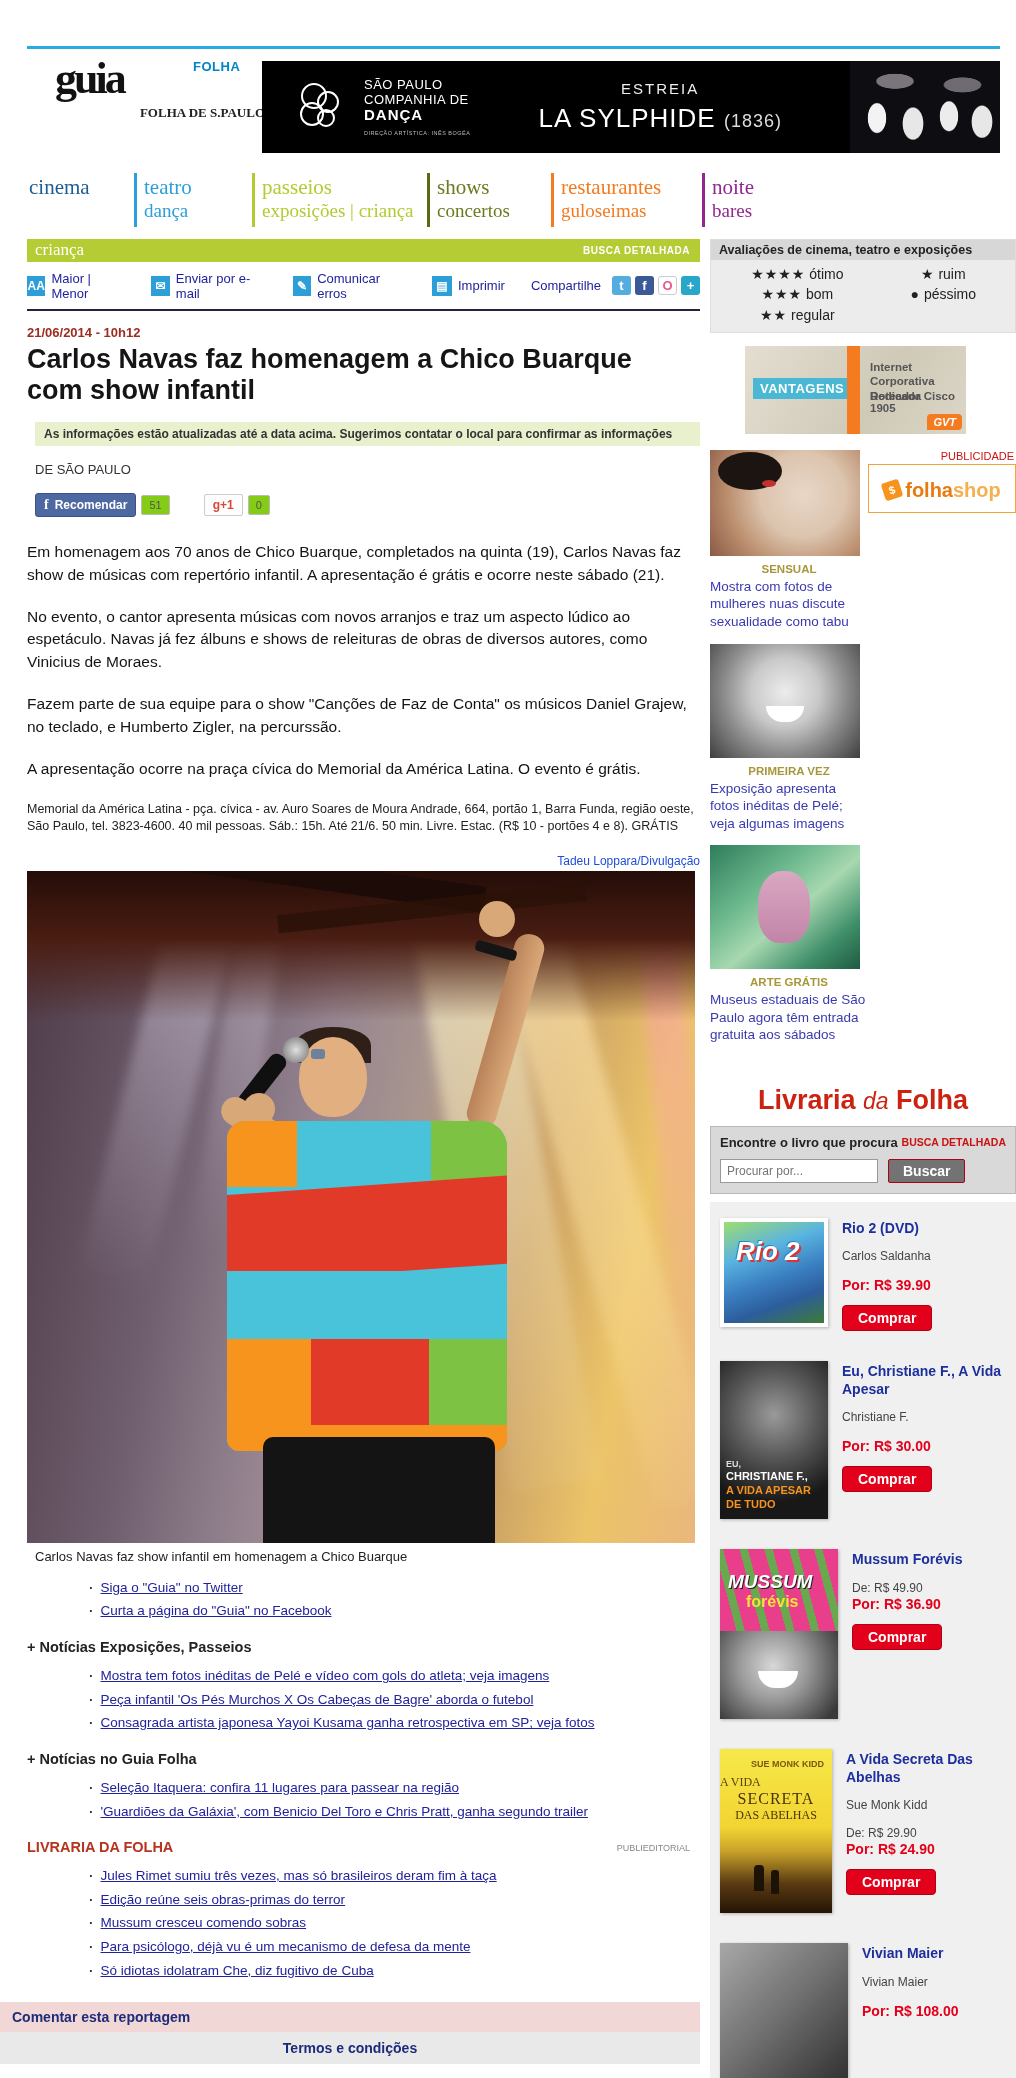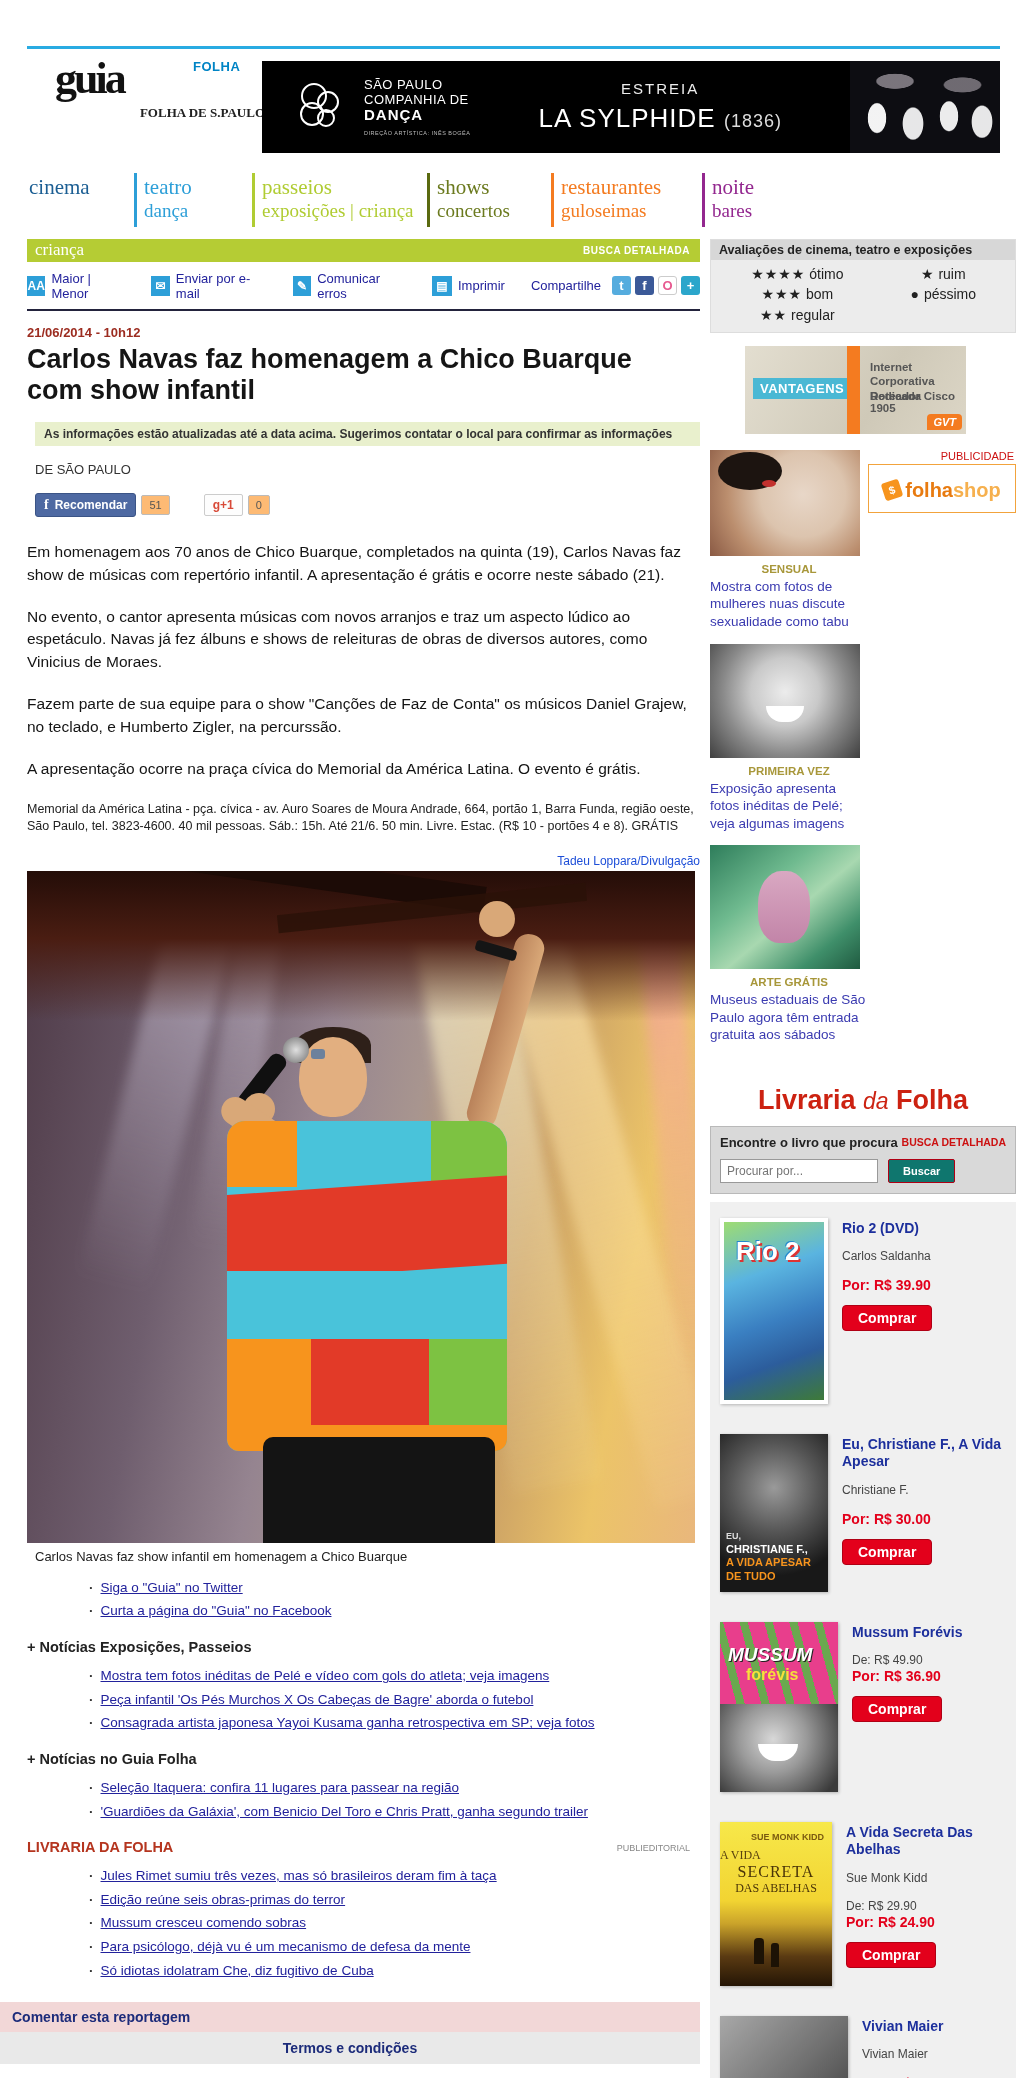--- a/index.html
+++ b/index.html
@@ -70,21 +70,21 @@
   .divider { height:2px; background:#23233d; }
 
   
   .date { color:#9c2c20; font-weight:bold; font-size:13px; margin:14px 0 4px; }
   h1.title { font-size:27px; font-weight:bold; color:#151515; line-height:1.15; margin:0 0 16px; max-width:620px; }
   .notice { background:#e9f0cd; padding:5px 9px; font-size:12px; font-weight:bold; color:#333; margin:0 0 16px 8px; }
   .byline { font-size:13px; color:#333; margin:0 0 16px 8px; }
   .share-row { display:flex; align-items:center; margin:0 0 24px 8px; }
   .fb-btn { display:flex; align-items:center; background:#4e69a2; border:1px solid #3b5486; border-radius:3px; color:#fff; font-size:12px; font-weight:bold; padding:3px 8px; cursor:pointer; }
   .fb-f { font-family:"Liberation Serif", serif; font-size:14px; margin-right:6px; }
-  .cnt { border:1px solid #bbb; border-radius:2px; background:#fdba74; color:#555; font-size:11px; padding:3px 7px; margin-left:5px; }
+  .cnt { border:1px solid #bbb; border-radius:2px; background:#84cc16; color:#555; font-size:11px; padding:3px 7px; margin-left:5px; }
   .gp-btn { display:flex; align-items:center; border:1px solid #ccc; border-radius:2px; background:#fdfdfd; padding:3px 8px; font-size:12px; font-weight:bold; color:#d84a38; margin-left:34px; cursor:pointer; }
   p.body { font-size:15.5px; line-height:1.45; margin:0 0 20px; color:#141414; }
   .service { font-size:12.5px; line-height:1.4; color:#222; margin:2px 0 18px; }
   .credit { text-align:right; font-size:12px; color:#1d4ed8; margin-bottom:3px; }
 
   
   .photo { position:relative; width:668px; height:672px; overflow:hidden;
     background:linear-gradient(100deg,#4e3a47 0%,#6f5e6e 25%,#958490 42%,#a8958f 55%,#caa065 72%,#ecc468 86%,#e9b77c 100%); }
   .ceiling { position:absolute; left:0; top:0; width:100%; height:150px; background:linear-gradient(180deg,#240d08 0%,#4a1d12 45%,rgba(90,40,25,0) 100%); }
   .truss1 { position:absolute; left:30px; top:-14px; width:430px; height:26px; background:#1c0b06; transform:rotate(8deg); }
@@ -180,26 +180,26 @@
 
   .livraria-title { text-align:center; margin:28px 0 10px; color:#cc2211; font-size:27px; }
   .livraria-title .b { font-weight:bold; }
   .livraria-title .i { font-style:italic; font-size:23px; }
   .book-search { background:#d9d9d9; border:1px solid #b9b9b9; padding:8px 9px 10px; }
   .bs-row1 { display:flex; justify-content:space-between; align-items:center; }
   .bs-label { font-size:13px; font-weight:bold; color:#222; }
   .bs-link { font-size:10.5px; font-weight:bold; color:#cc1111; cursor:pointer; }
   .bs-row2 { display:flex; margin-top:9px; }
   .bs-input { width:158px; height:24px; border:1px solid #999; font-size:12px; padding:0 6px; color:#333; }
-  .bs-btn { margin-left:10px; background:#0f766e; color:#fff; font-weight:bold; font-size:11px; border:1px solid #b00014; border-radius:2px; padding:2px 14px; cursor:pointer; }
+  .bs-btn { margin-left:10px; background:#737373; color:#fff; font-weight:bold; font-size:14px; border:1px solid #b00014; border-radius:2px; padding:2px 14px; cursor:pointer; }
 
   .books { background:#f0f0f0; padding:16px 6px 24px 10px; margin-top:8px; }
   .book { display:flex; margin-bottom:30px; }
   .cover { flex:none; margin-right:14px; position:relative; overflow:hidden; cursor:pointer; box-shadow:1px 1px 3px rgba(0,0,0,.25); }
-  .cv-rio { width:108px; height:186px; border:4px solid #fff; background:linear-gradient(160deg,#9edc72 0%,#5ab4e0 30%,#3a7fc1 55%,#2c5d9c 75%,#3e7a38 100%); }
+  .cv-rio { width:108px; height:109px; border:4px solid #fff; background:linear-gradient(160deg,#9edc72 0%,#5ab4e0 30%,#3a7fc1 55%,#2c5d9c 75%,#3e7a38 100%);font-style:italic; }
   .cv-rio .t1 { color:#fff; font-weight:bold; font-size:26px; text-shadow:2px 2px 0 #d33, -1px -1px 0 #28c; padding:14px 0 0 12px; }
   .cv-chr { width:108px; height:158px; background:radial-gradient(circle at 50% 34%, #9a9a9a 0%, #555 38%, #181818 75%); }
   .cv-chr .lines { position:absolute; left:6px; bottom:8px; line-height:1.25; }
   .cv-chr .c1 { color:#ddd; font-size:9px; font-weight:bold; }
   .cv-chr .c2 { color:#fff; font-size:11px; font-weight:bold; }
   .cv-chr .c3,.cv-chr .c4 { color:#f7941d; font-size:11px; font-weight:bold; }
   .cv-mus { width:118px; height:170px; }
   .cv-mus .top { height:82px; background:repeating-linear-gradient(75deg,#e83e8c 0 16px,#6aa84f 16px 24px); position:relative; }
   .cv-mus .m1 { position:absolute; left:8px; top:22px; color:#fff; font-weight:bold; font-size:19px; font-style:italic; text-shadow:1px 1px 0 #222; }
   .cv-mus .m2 { position:absolute; left:26px; top:44px; color:#f5e13a; font-weight:bold; font-size:16px; }

